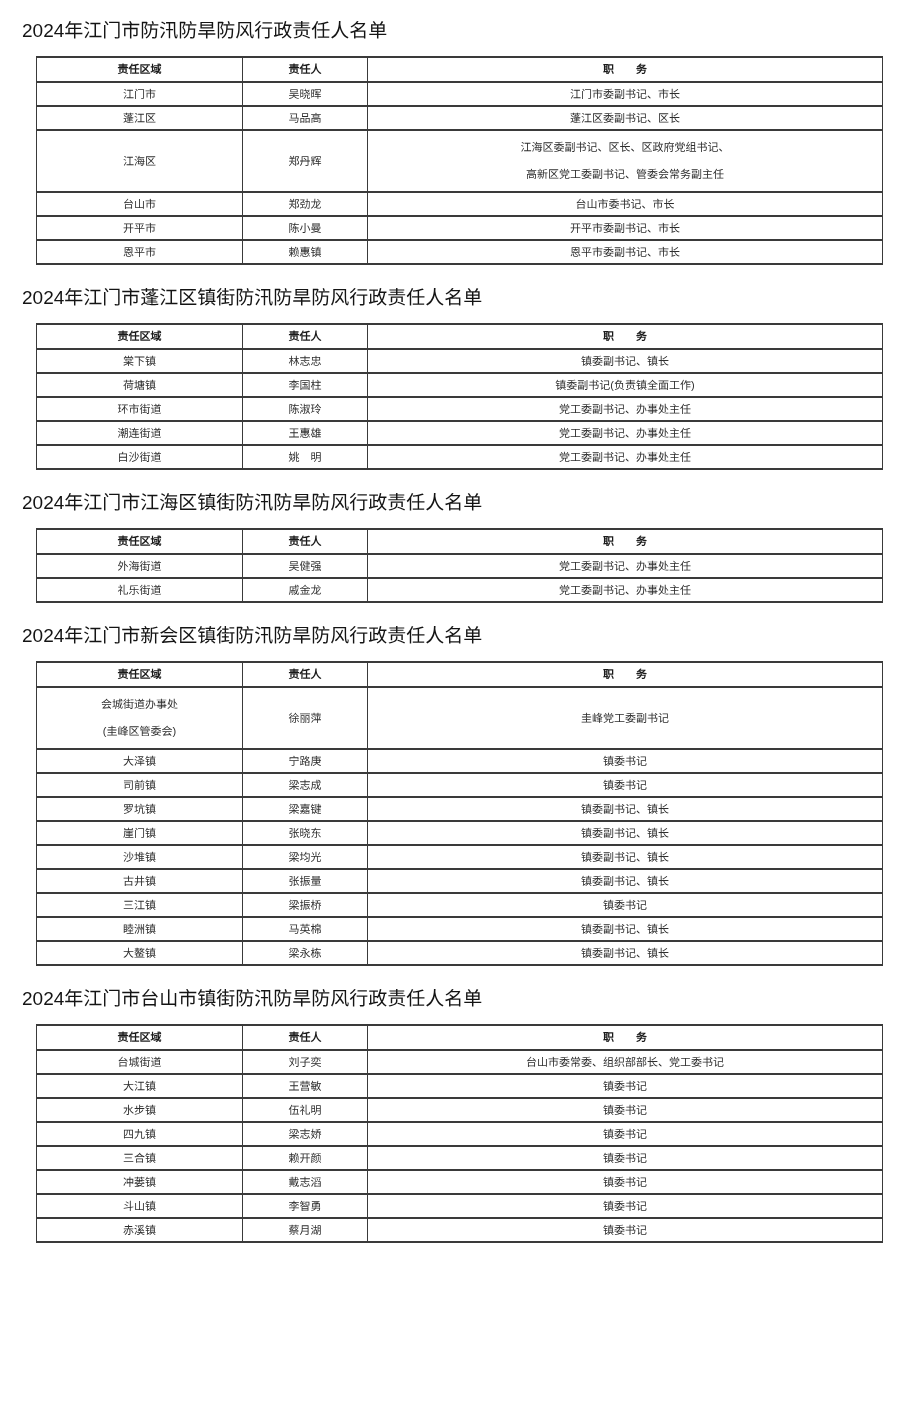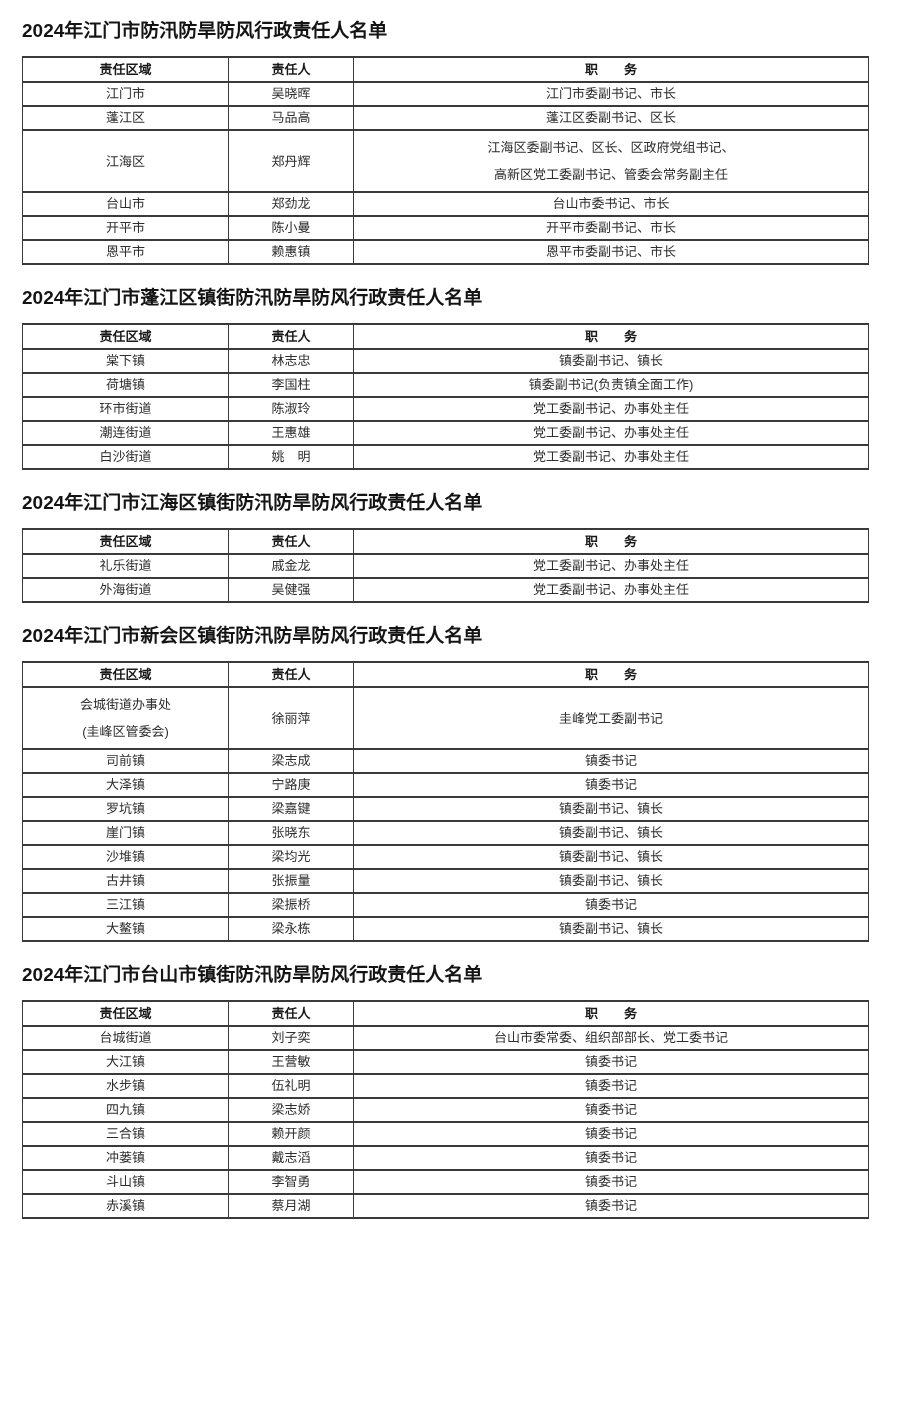--- a/index.html
+++ b/index.html
@@ -5,32 +5,32 @@
   html, body { margin: 0; padding: 0; background: #ffffff; }
   body {
     width: 900px;
     font-family: "Liberation Sans", "DejaVu Sans", sans-serif;
     -webkit-font-smoothing: antialiased;
   }
   .page { padding: 18px 16px 30px 22px; }
   .section { margin: 0 0 20px 0; }
   .section-title {
     font-size: 19px;
-    font-weight: bold;
+    font-weight: normal;
     color: #141414;
     margin: 0 0 12px 0;
     line-height: 26px;
   }
   table.resp-table {
     border-collapse: collapse;
     table-layout: fixed;
     width: 846px;
-    margin-left: 0;
+    margin-left: 14px;
     color: #2e2e2e;
-    font-size: 13px;
+    font-size: 11px;
   }
   table.resp-table col.c1 { width: 206px; }
   table.resp-table col.c2 { width: 125px; }
   table.resp-table col.c3 { width: 515px; }
   table.resp-table th,
   table.resp-table td {
     border-left: 1px solid #3a3a3a;
     border-right: 1px solid #3a3a3a;
     border-top: 2px solid #3a3a3a;
     border-bottom: 2px solid #3a3a3a;
@@ -244,35 +244,35 @@
                 <div class="cell-line">责任人</div>
               </th>
               <th>
                 <div class="cell-line">职　　务</div>
               </th>
             </tr>
       </thead>
       <tbody>
             <tr>
               <td>
+                <div class="cell-line">外海街道</div>
+              </td>
+              <td>
+                <div class="cell-line">吴健强</div>
+              </td>
+              <td>
+                <div class="cell-line">党工委副书记、办事处主任</div>
+              </td>
+            </tr>
+            <tr>
+              <td>
                 <div class="cell-line">礼乐街道</div>
               </td>
               <td>
                 <div class="cell-line">戚金龙</div>
-              </td>
-              <td>
-                <div class="cell-line">党工委副书记、办事处主任</div>
-              </td>
-            </tr>
-            <tr>
-              <td>
-                <div class="cell-line">外海街道</div>
-              </td>
-              <td>
-                <div class="cell-line">吴健强</div>
               </td>
               <td>
                 <div class="cell-line">党工委副书记、办事处主任</div>
               </td>
             </tr>
           </tbody>
     </table>
   </section>
 
   <section class="section">
@@ -304,42 +304,42 @@
               </td>
               <td>
                 <div class="cell-line">徐丽萍</div>
               </td>
               <td>
                 <div class="cell-line">圭峰党工委副书记</div>
               </td>
             </tr>
             <tr>
               <td>
+                <div class="cell-line">大泽镇</div>
+              </td>
+              <td>
+                <div class="cell-line">宁路庚</div>
+              </td>
+              <td>
+                <div class="cell-line">镇委书记</div>
+              </td>
+            </tr>
+            <tr>
+              <td>
                 <div class="cell-line">司前镇</div>
               </td>
               <td>
                 <div class="cell-line">梁志成</div>
               </td>
               <td>
                 <div class="cell-line">镇委书记</div>
               </td>
             </tr>
             <tr>
               <td>
-                <div class="cell-line">大泽镇</div>
-              </td>
-              <td>
-                <div class="cell-line">宁路庚</div>
-              </td>
-              <td>
-                <div class="cell-line">镇委书记</div>
-              </td>
-            </tr>
-            <tr>
-              <td>
                 <div class="cell-line">罗坑镇</div>
               </td>
               <td>
                 <div class="cell-line">梁嘉键</div>
               </td>
               <td>
                 <div class="cell-line">镇委副书记、镇长</div>
               </td>
             </tr>
             <tr>
@@ -377,20 +377,31 @@
             </tr>
             <tr>
               <td>
                 <div class="cell-line">三江镇</div>
               </td>
               <td>
                 <div class="cell-line">梁振桥</div>
               </td>
               <td>
                 <div class="cell-line">镇委书记</div>
+              </td>
+            </tr>
+            <tr>
+              <td>
+                <div class="cell-line">睦洲镇</div>
+              </td>
+              <td>
+                <div class="cell-line">马英棉</div>
+              </td>
+              <td>
+                <div class="cell-line">镇委副书记、镇长</div>
               </td>
             </tr>
             <tr>
               <td>
                 <div class="cell-line">大鳌镇</div>
               </td>
               <td>
                 <div class="cell-line">梁永栋</div>
               </td>
               <td>

